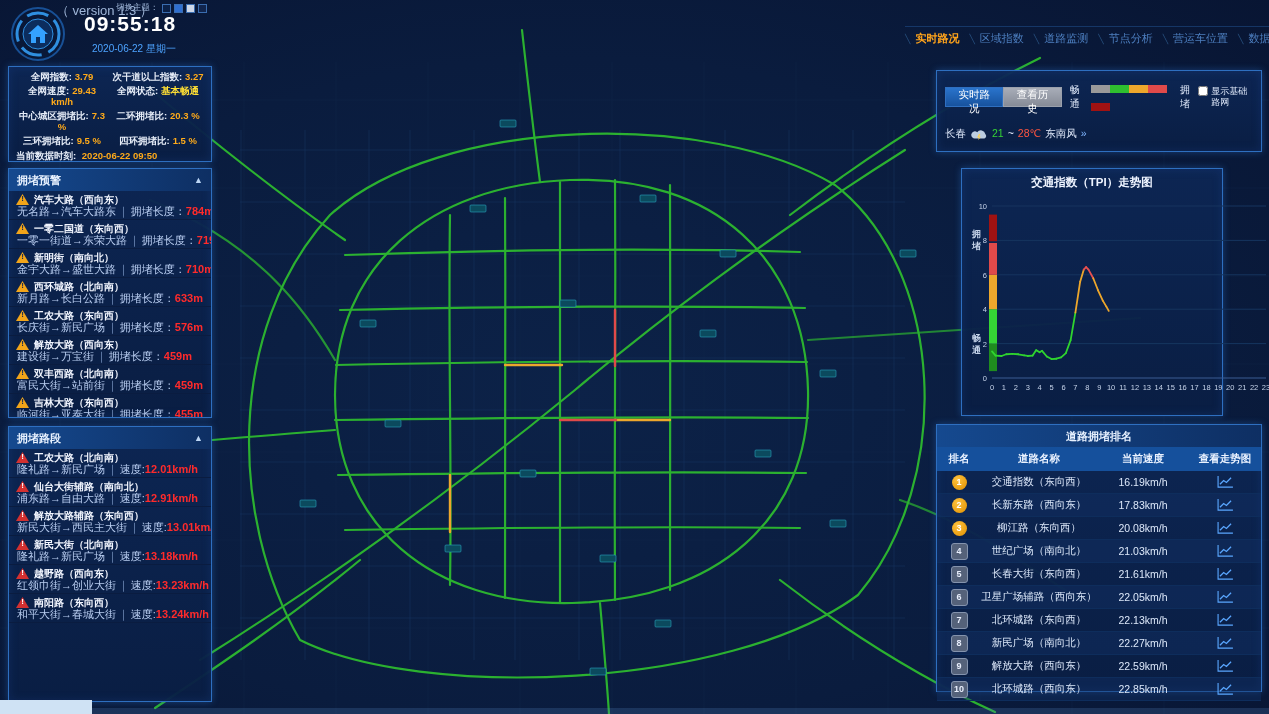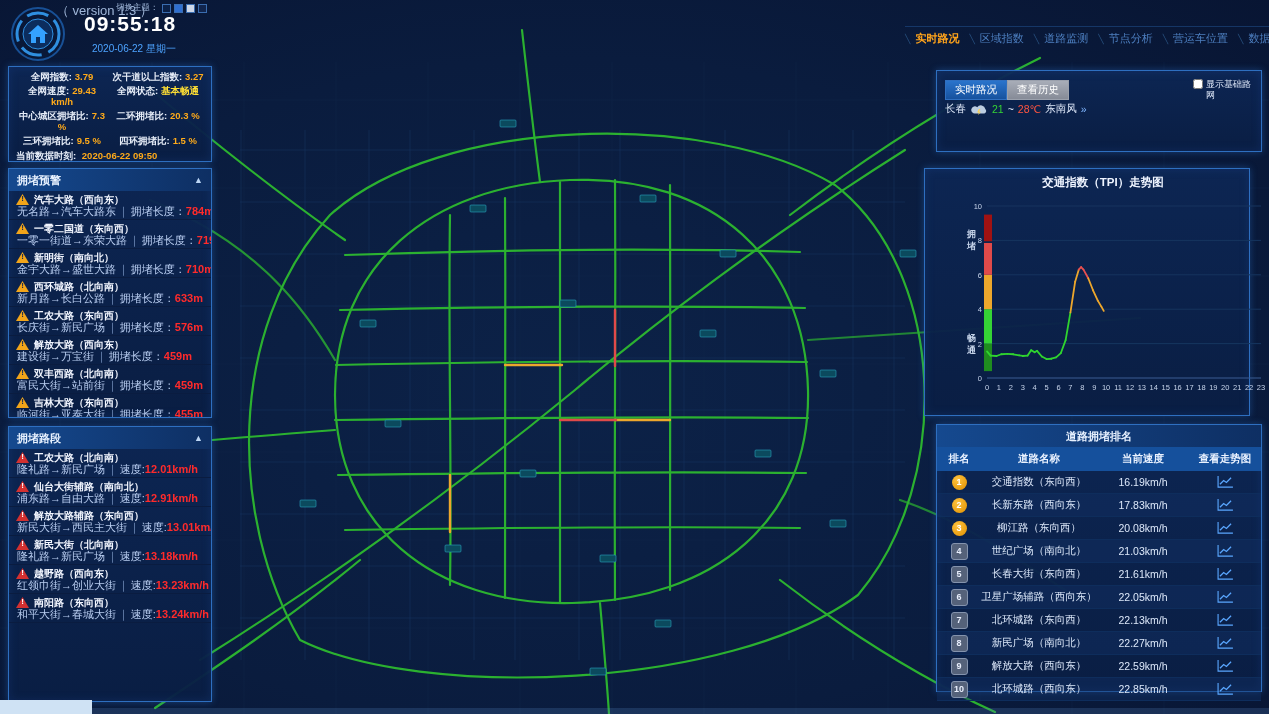--- a/index.html
+++ b/index.html
@@ -64,26 +64,26 @@
   .cond-panel{left:936px;top:70px;width:326px;height:82px;padding:8px;}
   .btn-row{display:flex;align-items:center;}
   .btn{height:20px;padding:0 9px;font-size:10.5px;border:1px solid #2f6fc0;color:#fff;cursor:pointer;
     background:linear-gradient(#2a74cc,#17529e);font-family:inherit;}
   .btn.gray{background:linear-gradient(#a8adb8,#868b97);border-color:#9aa0ac;}
   .legend{display:flex;align-items:center;margin-left:8px;gap:3px;}
   .lg-lbl{font-size:10px;color:#dfe9fa;}
   .sw{width:19px;height:8px;display:inline-block;}
   .chk{margin-left:auto;width:60px;font-size:9px;color:#dfe9fa;display:flex;gap:3px;line-height:1.2;cursor:pointer;}
   .chk input{width:10px;height:10px;margin:0;flex:none;}
-  .weather{margin-top:1px;font-size:10.5px;color:#dfe9fa;display:flex;align-items:center;gap:4px;cursor:pointer;}
+  .weather{margin-top:12px;font-size:10.5px;color:#dfe9fa;display:flex;align-items:flex-start;gap:4px;cursor:pointer;}
   .t-low{color:#35d435;}
   .t-high{color:#ff5540;}
   .more{color:#7fb6ff;}
   
-  .tpi-panel{left:924px;top:168px;width:326px;height:248px;padding-left:32px;}
+  .tpi-panel{left:961px;top:168px;width:262px;height:248px;}
   .tpi-title{text-align:center;font-size:11.5px;font-weight:bold;color:#eef4ff;padding-top:6px;}
   .tpi-svg{display:block;margin:0 auto;}
   .tk{font-size:7.5px;fill:#c6d4ea;}
   .zl{font-size:9px;fill:#c6d4ea;font-weight:bold;}
   
   .rank-panel{left:936px;top:424px;width:326px;height:268px;}
   .rank-head{display:grid;grid-template-columns:44px 1fr 92px 72px;background:#15509c;height:24px;
     align-items:center;font-size:10.5px;font-weight:bold;color:#eaf2ff;text-align:center;}
   .rank-row{display:grid;grid-template-columns:44px 1fr 92px 72px;height:22px;align-items:center;
     font-size:10.5px;color:#dce8fa;text-align:center;border-bottom:1px solid #0e2d5c;cursor:pointer;}
@@ -324,20 +324,25 @@
         </div>
         <div class="l2"><span class="seg">和平大街→春城大街</span><span class="bar">｜</span><span class="mlbl">速度:</span><span class="mval">13.24km/h</span></div>
       </div>
     </div>
 </aside>
 
 <aside class="panel cond-panel">
   <div class="btn-row">
     <button class="btn">实时路况</button>
     <button class="btn gray">查看历史</button>
+    <span class="legend">
+      <span class="lg-lbl">畅通</span>
+      <span id="lgsw"><span class="sw" style="background: rgb(154, 154, 154);"></span><span class="sw" style="background: rgb(47, 191, 47);"></span><span class="sw" style="background: rgb(237, 167, 44);"></span><span class="sw" style="background: rgb(224, 74, 74);"></span><span class="sw" style="background: rgb(160, 18, 18);"></span></span>
+      <span class="lg-lbl">拥堵</span>
+    </span>
     <label class="chk">
       <input type="checkbox" style="">
       <span>显示基础路网</span>
     </label>
   </div>
   <div class="weather">
     <span>长春</span>
     <svg width="18" height="14" viewBox="0 0 20 14">
       <path d="M6 12 A4 4 0 1 1 8 5 A5 5 0 0 1 17 7 A3 3 0 0 1 16 12 Z" fill="#cfe0f2" opacity="0.9"></path>
       <path d="M10 7 l-2 4 h2 l-1 3 3-4 h-2 l1.5-3 z" fill="#ffd24a"></path>

